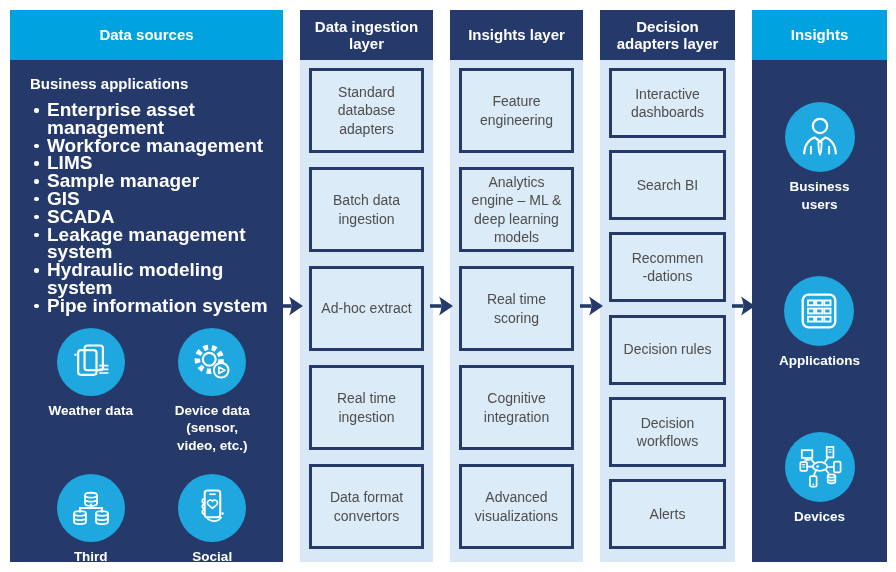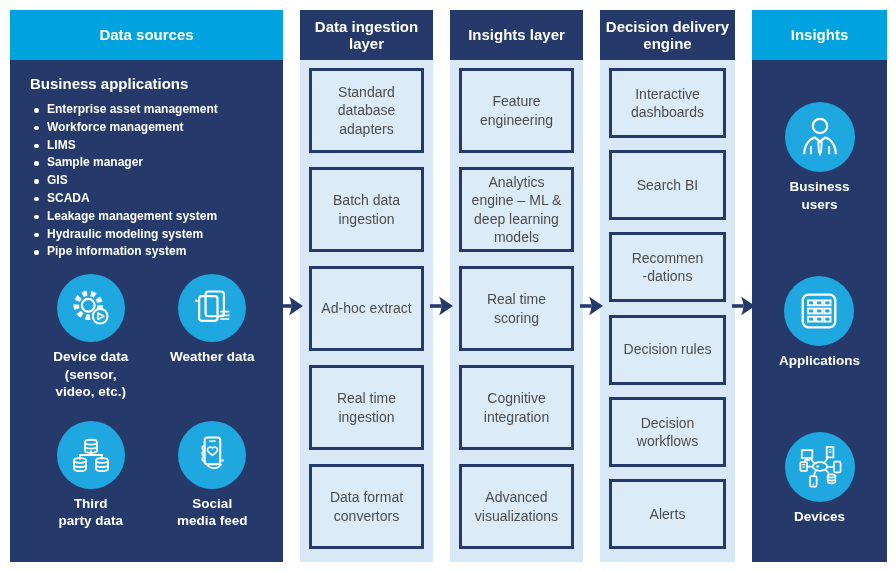--- a/index.html
+++ b/index.html
@@ -19,21 +19,21 @@
   .col.light{background:var(--light);}
   .hdr{flex:0 0 50px;display:flex;align-items:center;justify-content:center;text-align:center;
        color:#fff;font-weight:bold;font-size:15px;line-height:1.15;padding:0 4px;}
   .cyan-hdr{background:var(--cyan);}
   .navy-hdr{background:var(--navy);}
   .gap{flex:0 0 17px;position:relative;}
   .arrow{position:absolute;top:283px;left:-3px;}
   
   .src-body{flex:1;padding:15px 10px 0 20px;color:#fff;}
   .biz-heading{font-size:15px;font-weight:bold;margin:0 0 9px 0;}
-  ul.bullets{list-style:none;margin:0;padding:0;font-size:12px;font-weight:600;}
+  ul.bullets{list-style:none;margin:0;padding:0;font-size:19px;font-weight:600;}
   ul.bullets li{position:relative;padding-left:17px;line-height:17.8px;}
   ul.bullets li::before{content:"";position:absolute;left:4px;top:7px;width:4.5px;height:4.5px;border-radius:50%;background:#fff;}
   .icon-grid{display:grid;grid-template-columns:1fr 1fr;row-gap:20px;margin-top:13px;justify-items:center;align-items:start;}
   .icon-item{display:flex;flex-direction:column;align-items:center;}
   .circle{width:68px;height:68px;border-radius:50%;background:var(--icon-cyan);display:flex;align-items:center;justify-content:center;}
   .icon-label{margin-top:6px;color:#fff;font-weight:bold;font-size:13.5px;text-align:center;line-height:1.3;white-space:pre-line;}
   
   .boxes{flex:1;display:flex;flex-direction:column;justify-content:space-between;padding:8px 9px 13px 9px;}
   .box{border:3px solid var(--navy);background:var(--box-fill);display:flex;align-items:center;justify-content:center;
        text-align:center;color:var(--box-text);font-size:14px;line-height:1.3;padding:2px 4px;}
@@ -60,42 +60,42 @@
         <li>GIS</li>
         <li>SCADA</li>
         <li>Leakage management system</li>
         <li>Hydraulic modeling system</li>
         <li>Pipe information system</li>
       </ul>
       <div class="icon-grid">
 
         <div class="icon-item">
           <div class="circle">
+            <svg viewBox="0 0 48 48" width="44" height="44" fill="none" stroke="#fff" stroke-width="2.4">
+              <rect x="17" y="6" width="20" height="27" rx="3"></rect>
+              <rect x="10" y="11" width="20" height="27" rx="3"></rect>
+              <path d="M33 28 h10 M33 32 h10 M33 36 h10" stroke-width="1.8"></path>
+              <circle cx="7" cy="16" r="1.4" fill="#fff" stroke="none"></circle>
+            </svg>
+          </div>
+          <div class="icon-label">Weather data</div>
+        </div>
+
+        <div class="icon-item">
+          <div class="circle">
             <svg viewBox="0 0 48 48" width="44" height="44">
               <circle cx="21" cy="21" r="13" fill="none" stroke="#fff" stroke-width="6" stroke-dasharray="5 4.1"></circle>
               <circle cx="21" cy="21" r="7" fill="none" stroke="#fff" stroke-width="2.4"></circle>
               <circle cx="34" cy="33" r="8" fill="var(--icon-cyan)" stroke="#fff" stroke-width="2.2"></circle>
               <path d="M31.5 29.5 L38 33 L31.5 36.5 Z" fill="none" stroke="#fff" stroke-width="1.8" stroke-linejoin="round"></path>
             </svg>
           </div>
           <div class="icon-label">Device data
 (sensor,
 video, etc.)</div>
-        </div>
-
-        <div class="icon-item">
-          <div class="circle">
-            <svg viewBox="0 0 48 48" width="44" height="44" fill="none" stroke="#fff" stroke-width="2.4">
-              <rect x="17" y="6" width="20" height="27" rx="3"></rect>
-              <rect x="10" y="11" width="20" height="27" rx="3"></rect>
-              <path d="M33 28 h10 M33 32 h10 M33 36 h10" stroke-width="1.8"></path>
-              <circle cx="7" cy="16" r="1.4" fill="#fff" stroke="none"></circle>
-            </svg>
-          </div>
-          <div class="icon-label">Weather data</div>
         </div>
 
         <div class="icon-item">
           <div class="circle">
             <svg viewBox="0 0 48 48" width="44" height="44" fill="none" stroke="#fff" stroke-width="2">
               <defs>
                 <g id="cyl">
                   <ellipse cx="0" cy="0" rx="6.5" ry="2.6"></ellipse>
                   <path d="M-6.5 0 V9 a6.5 2.6 0 0 0 13 0 V0"></path>
                   <path d="M-6.5 4.5 a6.5 2.6 0 0 0 13 0"></path>
@@ -187,21 +187,21 @@
   </div>
 
   <div class="gap">
     <svg class="arrow" width="24" height="26" viewBox="0 0 24 26">
       <path d="M0 13 H11" stroke="var(--navy)" stroke-width="3.6"></path>
       <path d="M9 3.5 C12 9.5 12 16.5 9 22.5 L23 13 Z" fill="var(--navy)"></path>
     </svg>
   </div>
 
   <div class="col light w-mid4">
-    <div class="hdr navy-hdr">Decision delivery engine</div>
+    <div class="hdr navy-hdr">Decision adapters layer</div>
     <div class="boxes">
       <div class="box h70">
           <span>Interactive dashboards</span>
         </div>
       <div class="box h70">
           <span>Search BI</span>
         </div>
       <div class="box h70">
           <span>Recommen
 -dations</span>

